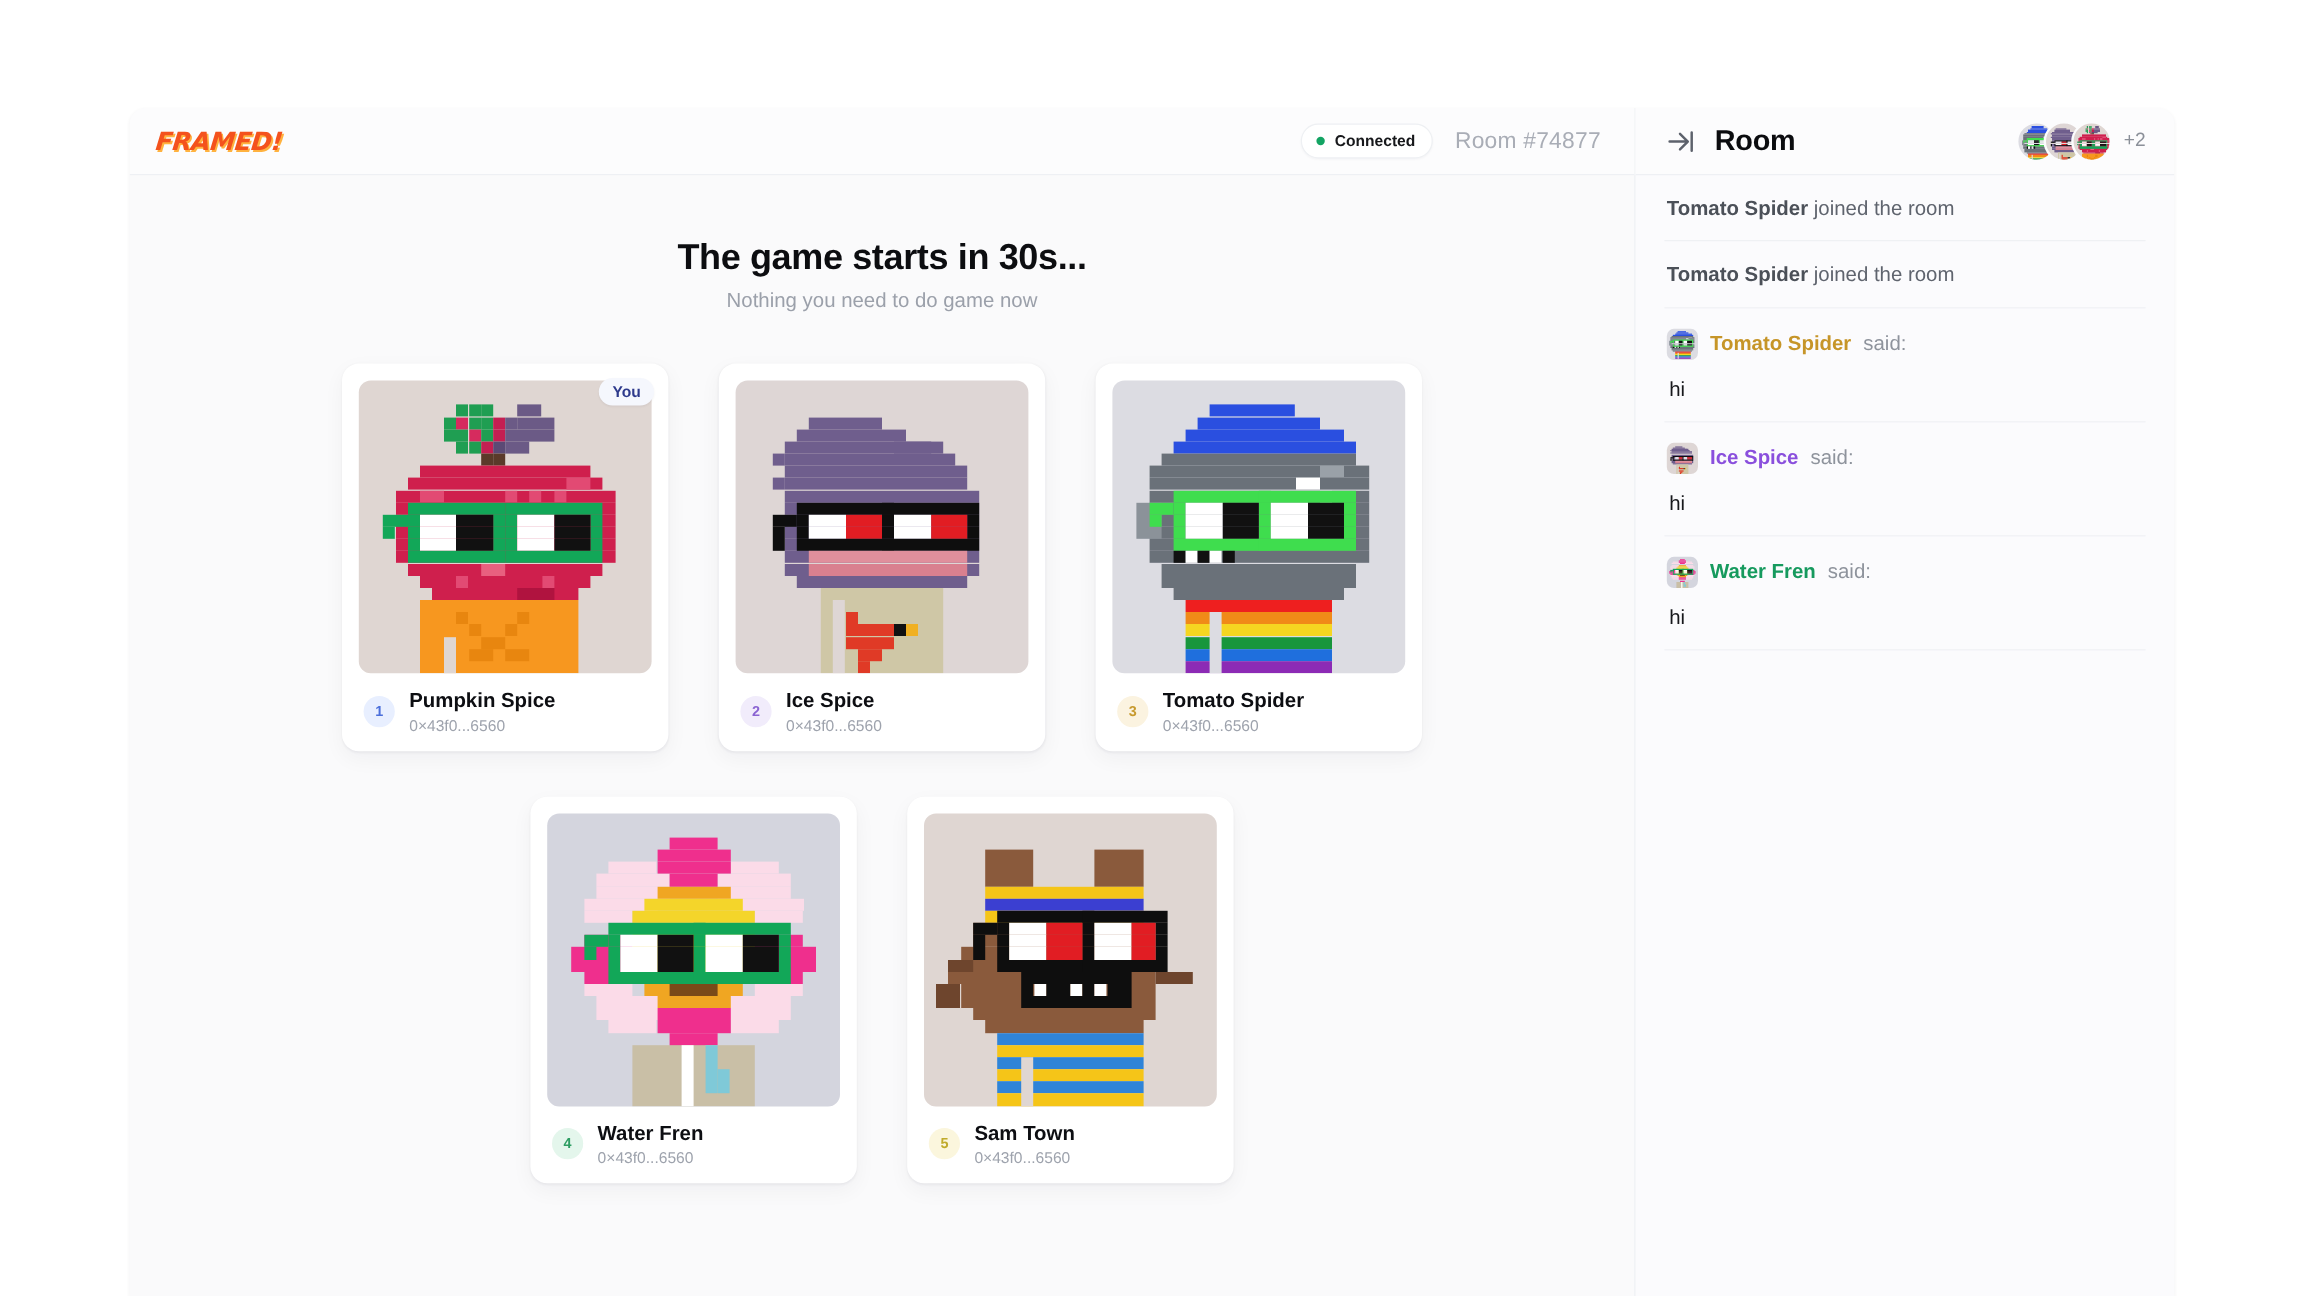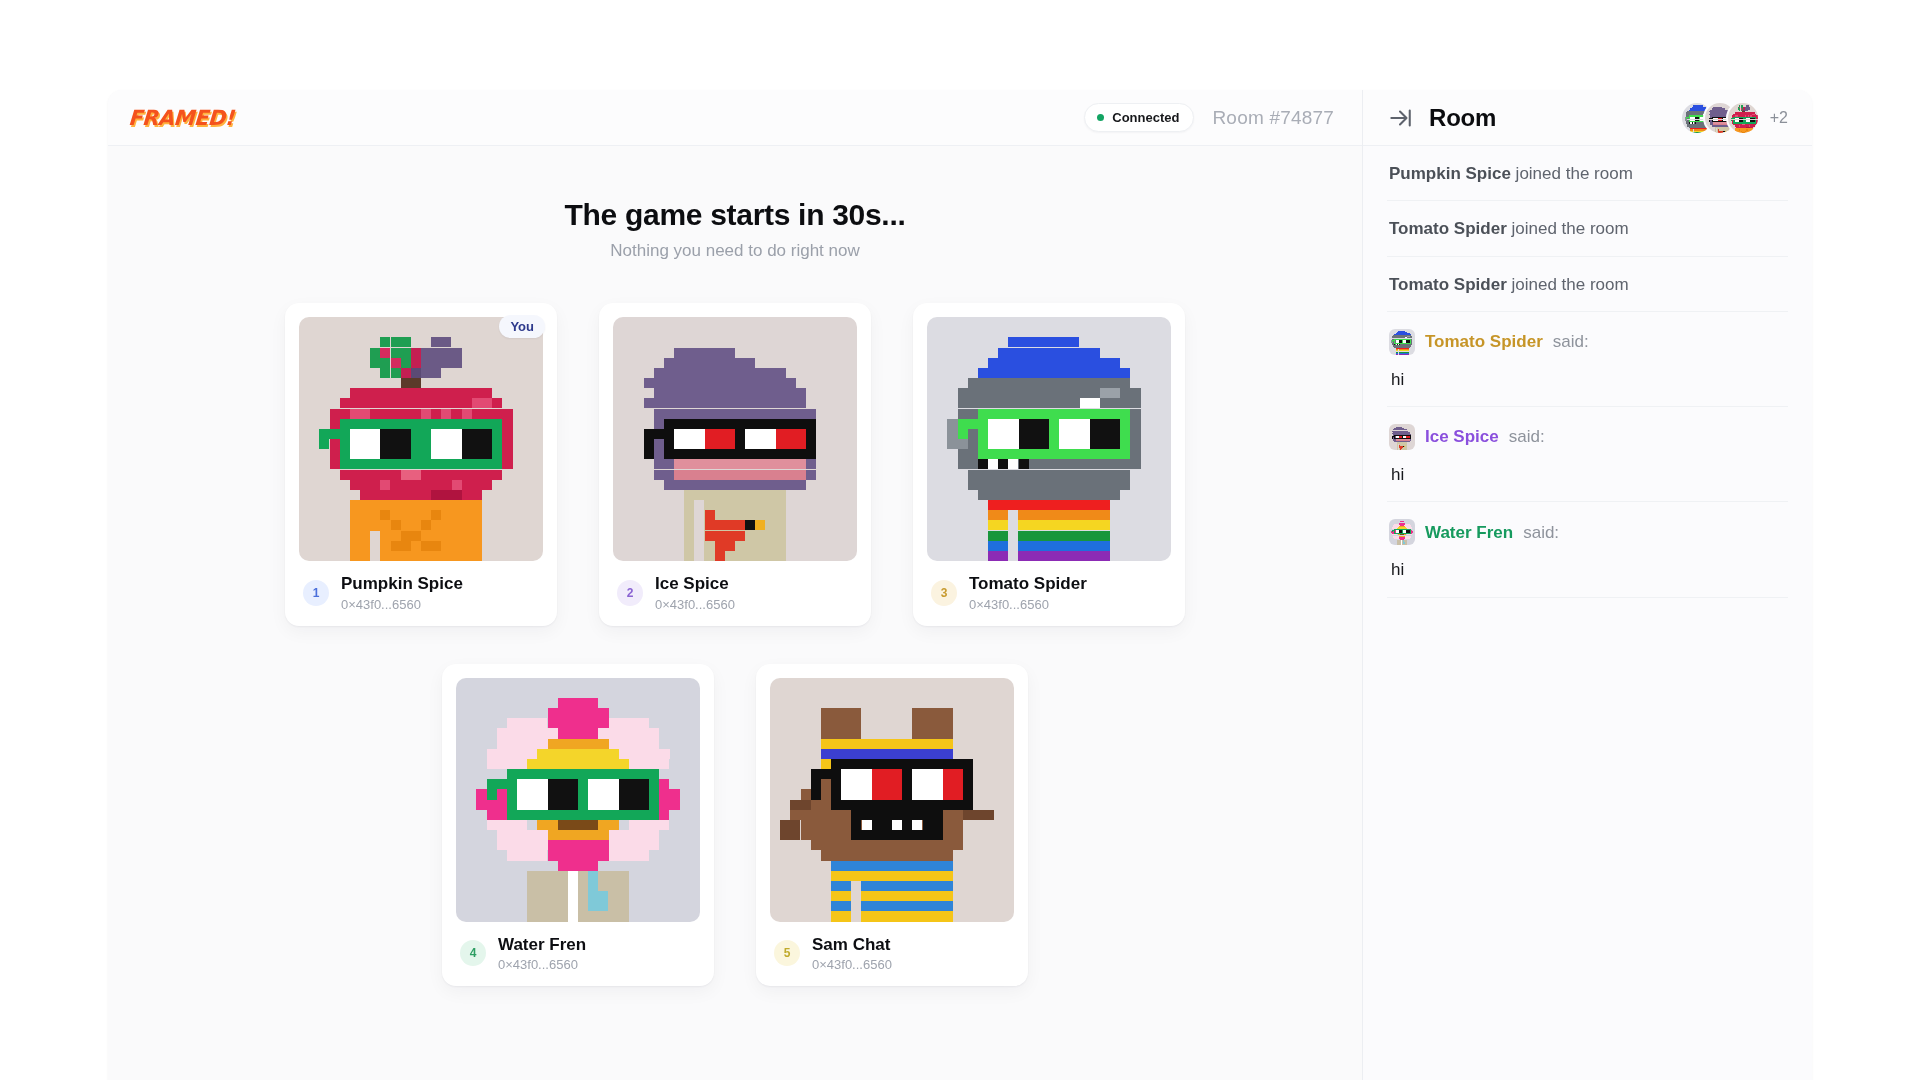--- a/index.html
+++ b/index.html
@@ -245,21 +245,21 @@
         <div class="conn-badge">
           <span class="conn-dot"></span>
           <span>Connected</span>
         </div>
         <div class="room-id">Room #74877</div>
       </div>
     </div>
 
     <div class="game-body">
       <div class="headline">The game starts in 30s...</div>
-      <div class="subhead">Nothing you need to do right now</div>
+      <div class="subhead">Nothing you need to do game now</div>
       <div class="rows" id="player-rows">
           <div class="card-row">
             <div class="player-card">
               <div class="avatar-frame" style="background: rgb(223, 214, 210);">
                 <i class="px" style="left: 81.3333px; top: 20.3333px; width: 10.1667px; height: 10.1667px; background: rgb(31, 158, 82);"></i>
                 <i class="px" style="left: 91.5px; top: 20.3333px; width: 10.1667px; height: 10.1667px; background: rgb(31, 158, 82);"></i>
                 <i class="px" style="left: 101.667px; top: 20.3333px; width: 10.1667px; height: 10.1667px; background: rgb(31, 158, 82);"></i>
                 <i class="px" style="left: 132.167px; top: 20.3333px; width: 20.3333px; height: 10.1667px; background: rgb(107, 90, 134);"></i>
                 <i class="px" style="left: 71.1667px; top: 30.5px; width: 10.1667px; height: 10.1667px; background: rgb(31, 158, 82);"></i>
                 <i class="px" style="left: 81.3333px; top: 30.5px; width: 10.1667px; height: 10.1667px; background: rgb(214, 43, 94);"></i>
@@ -628,21 +628,21 @@
                 <i class="px" style="left: 61px; top: 193.167px; width: 122px; height: 10.1667px; background: rgb(245, 197, 24);"></i>
                 <i class="px" style="left: 61px; top: 203.333px; width: 122px; height: 10.1667px; background: rgb(47, 132, 216);"></i>
                 <i class="px" style="left: 61px; top: 213.5px; width: 122px; height: 10.1667px; background: rgb(245, 197, 24);"></i>
                 <i class="px" style="left: 61px; top: 223.667px; width: 122px; height: 10.1667px; background: rgb(47, 132, 216);"></i>
                 <i class="px" style="left: 61px; top: 233.833px; width: 122px; height: 10.1667px; background: rgb(245, 197, 24);"></i>
                 <i class="px" style="left: 81.3333px; top: 203.333px; width: 10.1667px; height: 40.6667px; background: rgb(223, 214, 210);"></i>
               </div>
               <div class="card-meta">
                 <div class="rank" style="background: rgb(251, 246, 221); color: rgb(192, 171, 44);">5</div>
                 <div>
-                  <div class="pname">Sam Chat</div>
+                  <div class="pname">Sam Town</div>
                   <div class="paddr">0×43f0...6560</div>
                 </div>
               </div>
             </div>
           </div>
         </div>
     </div>
   </div>
 
   <div class="chat-pane">
@@ -848,21 +848,20 @@
               <i class="px" style="left: 14.1667px; top: 29.75px; width: 2.83333px; height: 1.41667px; background: rgb(232, 134, 15);"></i>
               <i class="px" style="left: 12.75px; top: 31.1667px; width: 2.83333px; height: 1.41667px; background: rgb(232, 134, 15);"></i>
               <i class="px" style="left: 17px; top: 31.1667px; width: 2.83333px; height: 1.41667px; background: rgb(232, 134, 15);"></i>
               <i class="px" style="left: 9.91667px; top: 29.75px; width: 1.41667px; height: 4.25px; background: rgb(223, 214, 210);"></i>
             </div>
           </div>
         <div class="plus-more">+2</div>
       </div>
     </div>
     <div class="chat-list" id="chat-list">
-        <div class="chat-row"><b>Pumpkin Spice</b> <span>joined the room</span></div>
         <div class="chat-row"><b>Tomato Spider</b> <span>joined the room</span></div>
         <div class="chat-row"><b>Tomato Spider</b> <span>joined the room</span></div>
         <div class="chat-row">
           <div class="said-head">
             <div class="said-av" style="background: rgb(220, 220, 226);">
               <i class="px" style="left: 8.66667px; top: 2.16667px; width: 7.58333px; height: 1.08333px; background: rgb(42, 79, 224);"></i>
               <i class="px" style="left: 7.58333px; top: 3.25px; width: 10.8333px; height: 1.08333px; background: rgb(42, 79, 224);"></i>
               <i class="px" style="left: 6.5px; top: 4.33333px; width: 14.0833px; height: 1.08333px; background: rgb(42, 79, 224);"></i>
               <i class="px" style="left: 5.41667px; top: 5.41667px; width: 16.25px; height: 1.08333px; background: rgb(42, 79, 224);"></i>
               <i class="px" style="left: 4.33333px; top: 6.5px; width: 17.3333px; height: 1.08333px; background: rgb(106, 113, 121);"></i>

